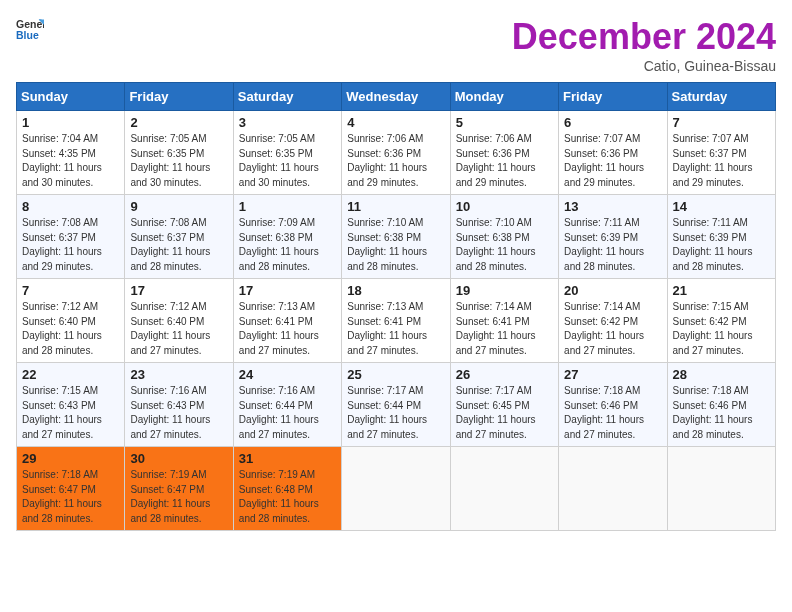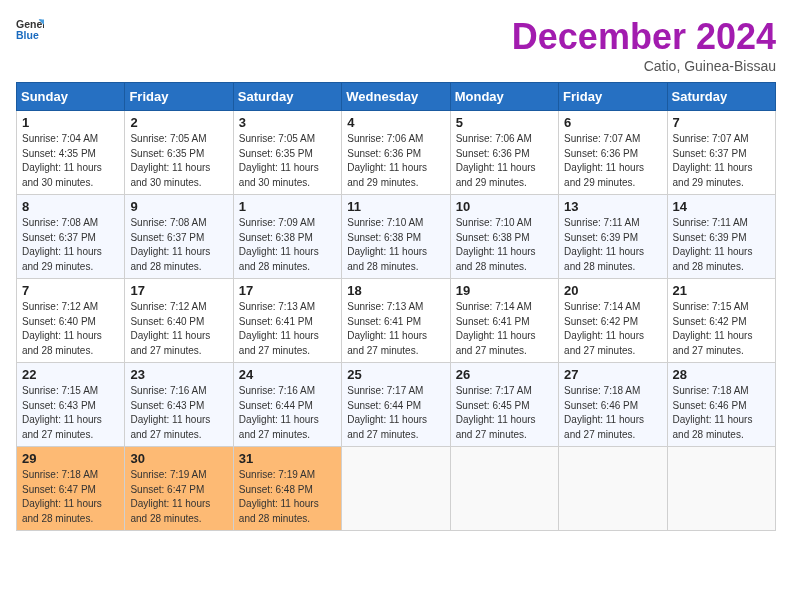--- a/index.html
+++ b/index.html
@@ -72,21 +72,21 @@
     }
     .day-detail {
       color: #333;
       font-size: 10px;
       line-height: 1.45;
     }
     .empty-cell {
       background: #f9f9f9 !important;
     }
     .last-row td {
-      background: #fdba74;
+      background: #f97316;
     }
   </style>
 </head>
 <body>
 
 <div class="header">
   <div class="logo">
     <svg class="logo-icon" viewBox="0 0 32 32">
       <text x="0" y="14" font-size="12" font-weight="bold" fill="#333" font-family="Arial">General</text>
       <text x="0" y="26" font-size="12" font-weight="bold" fill="#1a6bbf" font-family="Arial">Blue</text>

